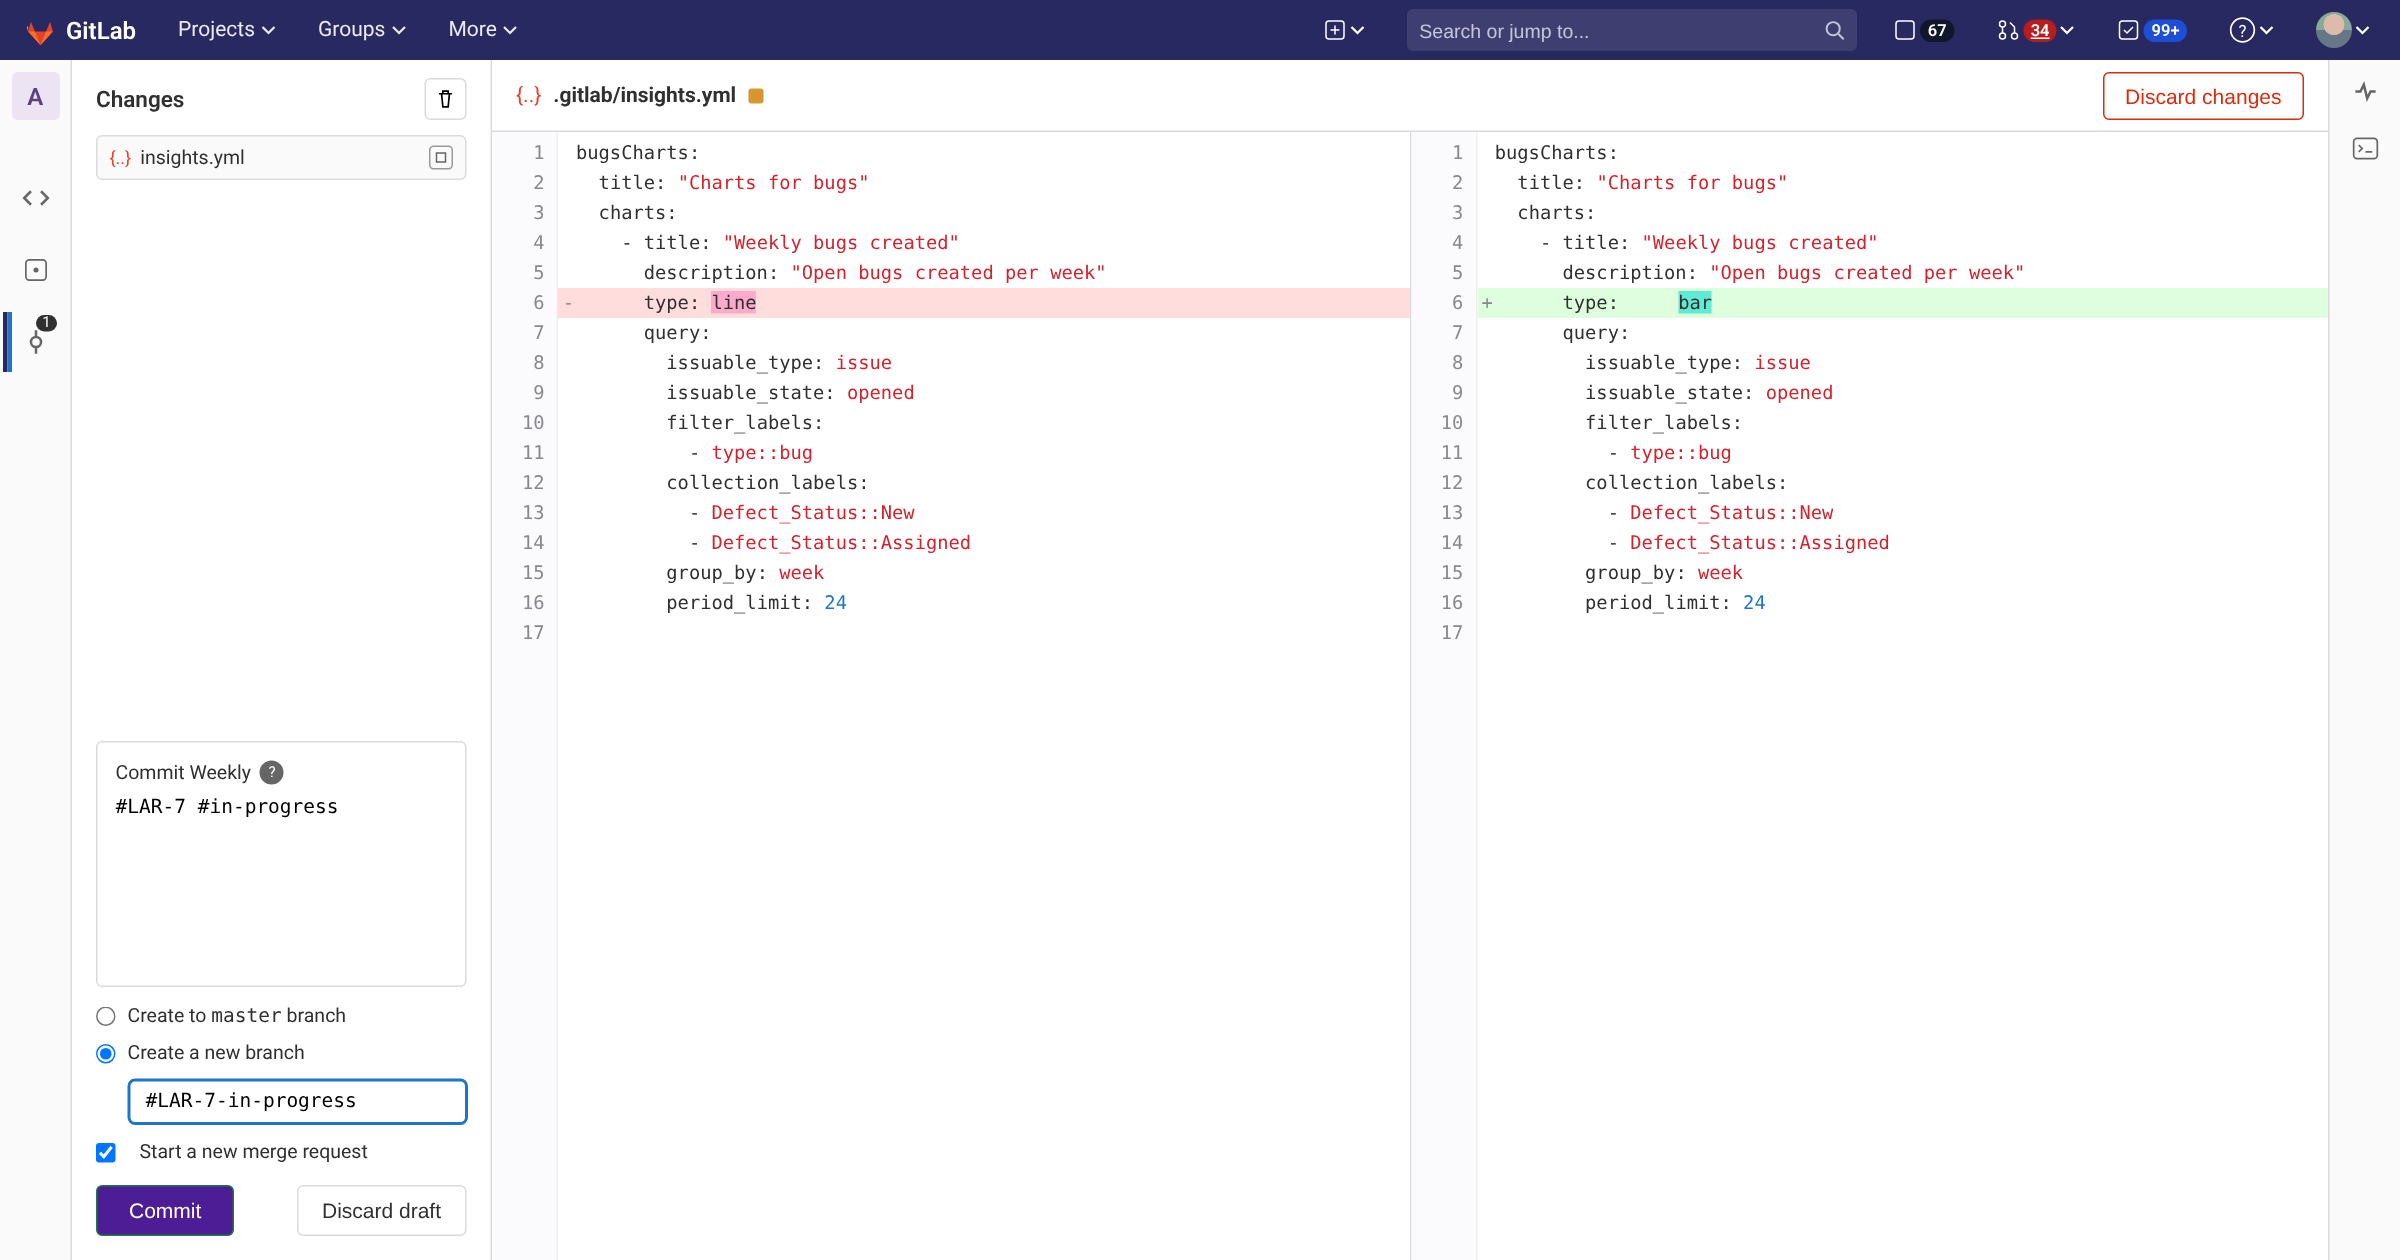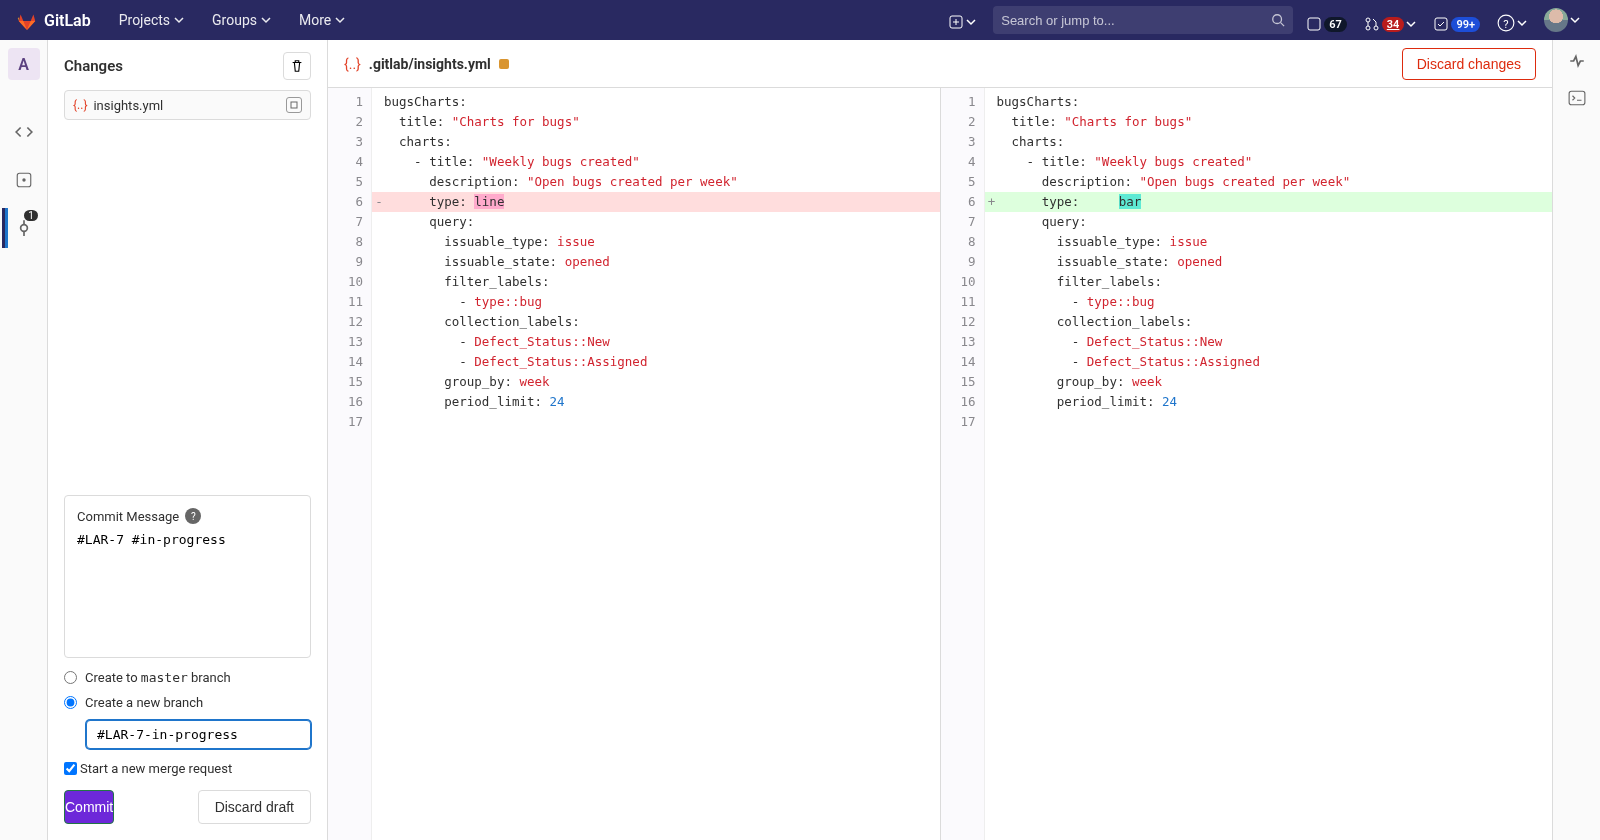--- a/index.html
+++ b/index.html
@@ -3,21 +3,21 @@
 <meta charset="utf-8">
 <style>
 * { margin: 0; padding: 0; box-sizing: border-box; }
 body { font-family: -apple-system, BlinkMacSystemFont, "Segoe UI", Roboto, sans-serif; font-size: 14px; color: #303030; background: #fff; overflow: hidden; }
 .topbar { height: 40px; background: #292961; display: flex; align-items: center; padding: 0 16px; color: #fff; }
 .topbar-left { display: flex; gap: 4px; }
 .logo { display: flex; align-items: center; gap: 6px; font-weight: 600; font-size: 16px; margin-right: 12px; }
 .logo svg { width: 22px; height: 22px; }
 .nav-item { padding: 8px 12px; display: flex; align-items: center; gap: 4px; cursor: pointer; font-size: 14px; color: rgba(255,255,255,0.9); }
 .chevron-down { width: 10px; height: 10px; }
-.topbar-right { margin-left: auto; display: flex; align-items: flex-end; gap: 9px; }
+.topbar-right { margin-left: auto; display: flex; align-items: center; gap: 20px; }
 .plus-btn { padding: 4px 8px; display: flex; align-items: center; gap: 2px; cursor: pointer; }
 .search-box { width: 300px; background: rgba(255,255,255,0.1); border-radius: 4px; display: flex; align-items: center; padding: 0 8px; height: 28px; }
 .search-box input { background: transparent; border: none; color: #fff; outline: none; flex: 1; font-size: 13px; }
 .search-box input::placeholder { color: rgba(255,255,255,0.7); }
 .search-icon { width: 14px; height: 14px; opacity: 0.7; }
 .counter-badge { display: flex; align-items: center; gap: 2px; padding: 2px 4px; cursor: pointer; }
 .badge-num { background: #0f172a; color: #fff; padding: 1px 5px; border-radius: 8px; font-size: 11px; font-weight: 600; }
 .badge-num.orange { background: #b91c1c; text-decoration: underline; }
 .badge-num.blue { background: #1d4ed8; }
 .avatar { width: 24px; height: 24px; border-radius: 50%; background: #ccc; background-image: radial-gradient(circle at 50% 35%, #dba 35%, transparent 36%), linear-gradient(#8a9 50%, #678 50%); }
@@ -47,23 +47,23 @@
 
 .commit-section { margin-top: auto; padding: 16px; border-top: 1px solid transparent; }
 .commit-box { border: 1px solid #dbdbdb; border-radius: 4px; padding: 12px; margin-bottom: 12px; }
 .commit-label { display: flex; align-items: center; gap: 6px; font-size: 13px; margin-bottom: 8px; }
 .help-circle { width: 16px; height: 16px; border-radius: 50%; background: #666; color: #fff; display: flex; align-items: center; justify-content: center; font-size: 10px; }
 .commit-textarea { width: 100%; border: none; resize: none; font-family: "GitLab Mono", "Menlo", monospace; font-size: 13px; outline: none; min-height: 110px; }
 .radio-row { display: flex; align-items: center; gap: 8px; margin-bottom: 10px; font-size: 13px; }
 .radio-row input[type=radio] { margin: 0; }
 .code-text { font-family: "GitLab Mono", monospace; }
 .branch-input { width: calc(100% - 22px); margin-left: 22px; padding: 6px 10px; border: 1px solid #1f75cb; border-radius: 4px; font-family: "GitLab Mono", monospace; font-size: 13px; outline: none; box-shadow: 0 0 0 1px #1f75cb; }
-.checkbox-row { display: flex; align-items: center; gap: 3px; font-size: 13px; margin-top: 12px; margin-bottom: 14px; }
+.checkbox-row { display: flex; align-items: center; gap: 16px; font-size: 13px; margin-top: 12px; margin-bottom: 14px; }
 .commit-actions { display: flex; gap: 8px; justify-content: space-between; }
-.btn-commit { background: #6d28d9; color: #fff; border: 1px solid #217645; padding: 8px 0; border-radius: 4px; font-size: 14px; cursor: pointer; }
+.btn-commit { background: #4c1d95; color: #fff; border: 1px solid #217645; padding: 8px 21px; border-radius: 4px; font-size: 14px; cursor: pointer; }
 .btn-discard { background: #fff; color: #303030; border: 1px solid #dbdbdb; padding: 8px 16px; border-radius: 4px; font-size: 14px; cursor: pointer; }
 
 .main-area { flex: 1; display: flex; flex-direction: column; position: relative; }
 .editor-header { height: 48px; padding: 0 16px; display: flex; align-items: center; border-bottom: 1px solid #dbdbdb; }
 .file-path { display: flex; align-items: center; gap: 8px; font-size: 14px; }
 .file-path .ficon { color: #e24329; }
 .modified-dot { width: 10px; height: 10px; background: #d99530; border-radius: 2px; }
 .btn-discard-changes { margin-left: auto; color: #dd2b0e; border: 1px solid #dd2b0e; background: #fff; padding: 7px 14px; border-radius: 4px; font-size: 14px; cursor: pointer; }
 
 .diff-container { flex: 1; display: flex; overflow: auto; background: #fff; }
@@ -222,21 +222,21 @@
             <svg width="8" height="8" viewBox="0 0 8 8">
               <rect x="1" y="1" width="6" height="6" fill="none" stroke="#666"></rect>
             </svg>
           </span>
       </div>
     </div>
 
     <div class="commit-section">
       <div class="commit-box">
         <div class="commit-label">
-          <span>Commit Message</span>
+          <span>Commit Weekly</span>
           <span class="help-circle">?</span>
         </div>
         <textarea class="commit-textarea" style="">#LAR-7 #in-progress</textarea>
       </div>
       <label class="radio-row">
         <input type="radio" name="branch" style="">
         <span><span>Create to </span><span class="code-text">master</span><span> branch</span></span>
       </label>
       <label class="radio-row">
         <input type="radio" name="branch" checked="" style="">

